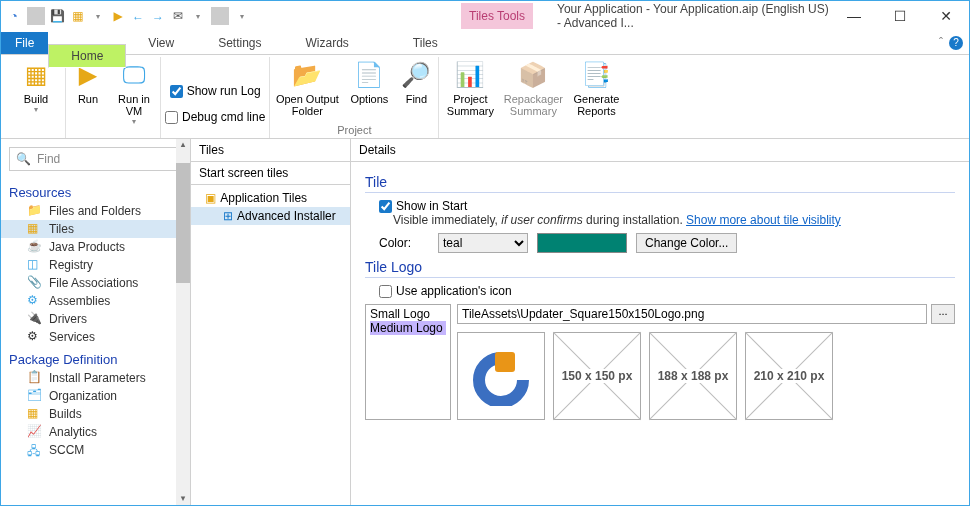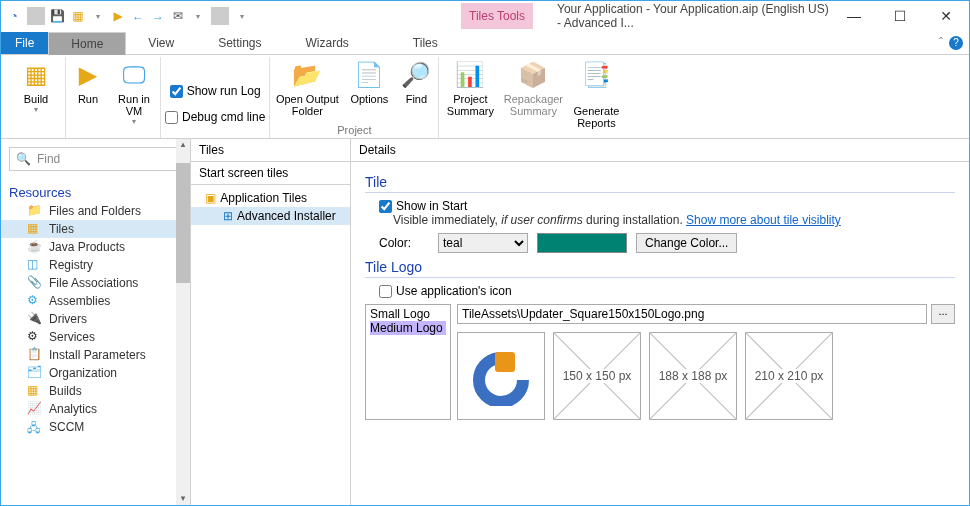--- a/index.html
+++ b/index.html
@@ -8,21 +8,21 @@
 .title-bar .qa { display: flex; align-items: center; gap: 2px; padding: 0 4px; }
 .title-bar .qa span { width: 18px; height: 18px; display: flex; align-items: center; justify-content: center; font-size: 12px; }
 .sep { width:1px; height:18px; background:#ccc; margin:0 2px; }
 .title-bar .tools-tab { background: #f4c6da; padding: 6px 8px; color:#b83d72; font-size:12px; }
 .title-bar .app-title { flex: 1; text-align: left; padding-left: 24px; color: #444; font-size: 12px; }
 .title-bar .win-btns { display: flex; }
 .title-bar .win-btns div { width: 46px; height: 30px; display: flex; align-items: center; justify-content: center; font-size: 14px; color:#333; }
 .menubar { height: 24px; display: flex; align-items: center; border-bottom: 1px solid #d0d0d0; position: relative; }
 .menubar .file { background: #1979ca; color: #fff; padding: 4px 14px; }
 .menubar .tab { padding: 4px 22px; color: #444; }
-.menubar .tab.active { border: 1px solid #d0d0d0; border-bottom: 1px solid #fff; background:#a3a3a3; position:relative; top:1px; }
+.menubar .tab.active { border: 1px solid #d0d0d0; border-bottom: 1px solid #fff; background:#bef264; position:relative; top:13px; }
 .menubar .help { position:absolute; right:6px; display:flex; align-items:center; gap:6px; }
 .ribbon { height: 84px; border-bottom: 1px solid #d0d0d0; display: flex; padding: 2px 6px 0 6px; }
 .rib-group { display:flex; flex-direction:column; align-items:center; padding:0 4px; border-right:1px solid #e0e0e0; }
 .rib-group:last-child { border-right:none; }
 .rib-row { display:flex; gap:6px; }
 .rib-big { display:flex; flex-direction:column; align-items:center; width:50px; padding-top:2px; }
 .rib-big .ic { width:32px; height:32px; display:flex; align-items:center; justify-content:center; font-size:24px; }
 .rib-big .lbl { font-size:11px; text-align:center; line-height:12px; padding-top:2px; }
 .rib-check { display:flex; align-items:center; gap:4px; font-size:11px; height:20px;margin-top:18px; }
 .rib-glabel { font-size:11px; color:#777; padding:2px 0 2px 0; }
@@ -55,21 +55,21 @@
 .swatch { width:90px; height:20px; background:#008272; border:1px solid #888; }
 .btn { border:1px solid #aaa; background:#eee; padding:2px 8px; font-size:12px; }
 .logo-area { display:flex; gap:6px; margin-top:6px; }
 .logo-list { border:1px solid #aaa; width:86px; padding:2px 4px; font-size:11px; line-height:14px; }
 .logo-list .sel { background:#c4b5fd; }
 .logo-right { flex:1; }
 .path-row { display:flex; gap:4px; }
 .path-row input { flex:1; border:1px solid #aaa; height:20px; padding:0 4px; font-size:12px; }
 .path-row .browse { width:24px; height:20px; border:1px solid #aaa; background:#eee; text-align:center; font-size:11px; }
 .tile-grid { display:flex; gap:8px; margin-top:8px; }
-.tile { width:88px; height:88px; border:1px solid #aaa; display:flex; align-items:center; justify-content:center; font-size:11px; color:#555; position:relative; }
+.tile { width:88px; height:88px; border:1px solid #aaa; display:flex; align-items:center; justify-content:center; font-size:11px; color:#555; position:relative;font-weight:bold; }
 .tile.cross::before, .tile.cross::after { content:""; position:absolute; width:124px; height:1px; background:#bbb; top:50%; left:50%; }
 .tile.cross::before { transform:translate(-50%,-50%) rotate(45deg); }
 .tile.cross::after { transform:translate(-50%,-50%) rotate(-45deg); }
 input[type=checkbox]{ width:13px; height:13px; accent-color:#1979ca;}
 </style>
 </head>
 <body>
 
 <div class="title-bar">
   <div class="qa">
@@ -170,21 +170,21 @@
         <div class="lbl" style="white-space:pre;">Project
 Summary</div>
       </div>
       <div class="rib-big" style="width:60px;opacity:0.5;">
         <div class="ic" style="color:#888;">📦</div>
         <div class="lbl" style="white-space:pre;">Repackager
 Summary</div>
       </div>
       <div class="rib-big" style="width:54px;">
         <div class="ic" style="color:#3ea6e6;">📑</div>
-        <div class="lbl" style="white-space:pre;margin-top:12px;">Generate
+        <div class="lbl" style="white-space:pre;">Generate
 Reports</div>
       </div>
     </div>
   </div>
 </div>
 
 <div class="content">
   <div class="sidebar">
     <div class="sbox">
       <span>🔍</span>
@@ -216,20 +216,21 @@
         <span>Assemblies</span>
       </div>
     <div class="sb-item">
         <span class="ic">🔌</span>
         <span>Drivers</span>
       </div>
     <div class="sb-item">
         <span class="ic">⚙</span>
         <span>Services</span>
       </div>
+    <div class="sb-head">Package Definition</div>
     <div class="sb-item">
         <span class="ic" style="color:#e6a817;">📋</span>
         <span>Install Parameters</span>
       </div>
     <div class="sb-item">
         <span class="ic" style="color:#3ea6e6;">🗂</span>
         <span>Organization</span>
       </div>
     <div class="sb-item">
         <span class="ic" style="color:#e6a817;">▦</span>

